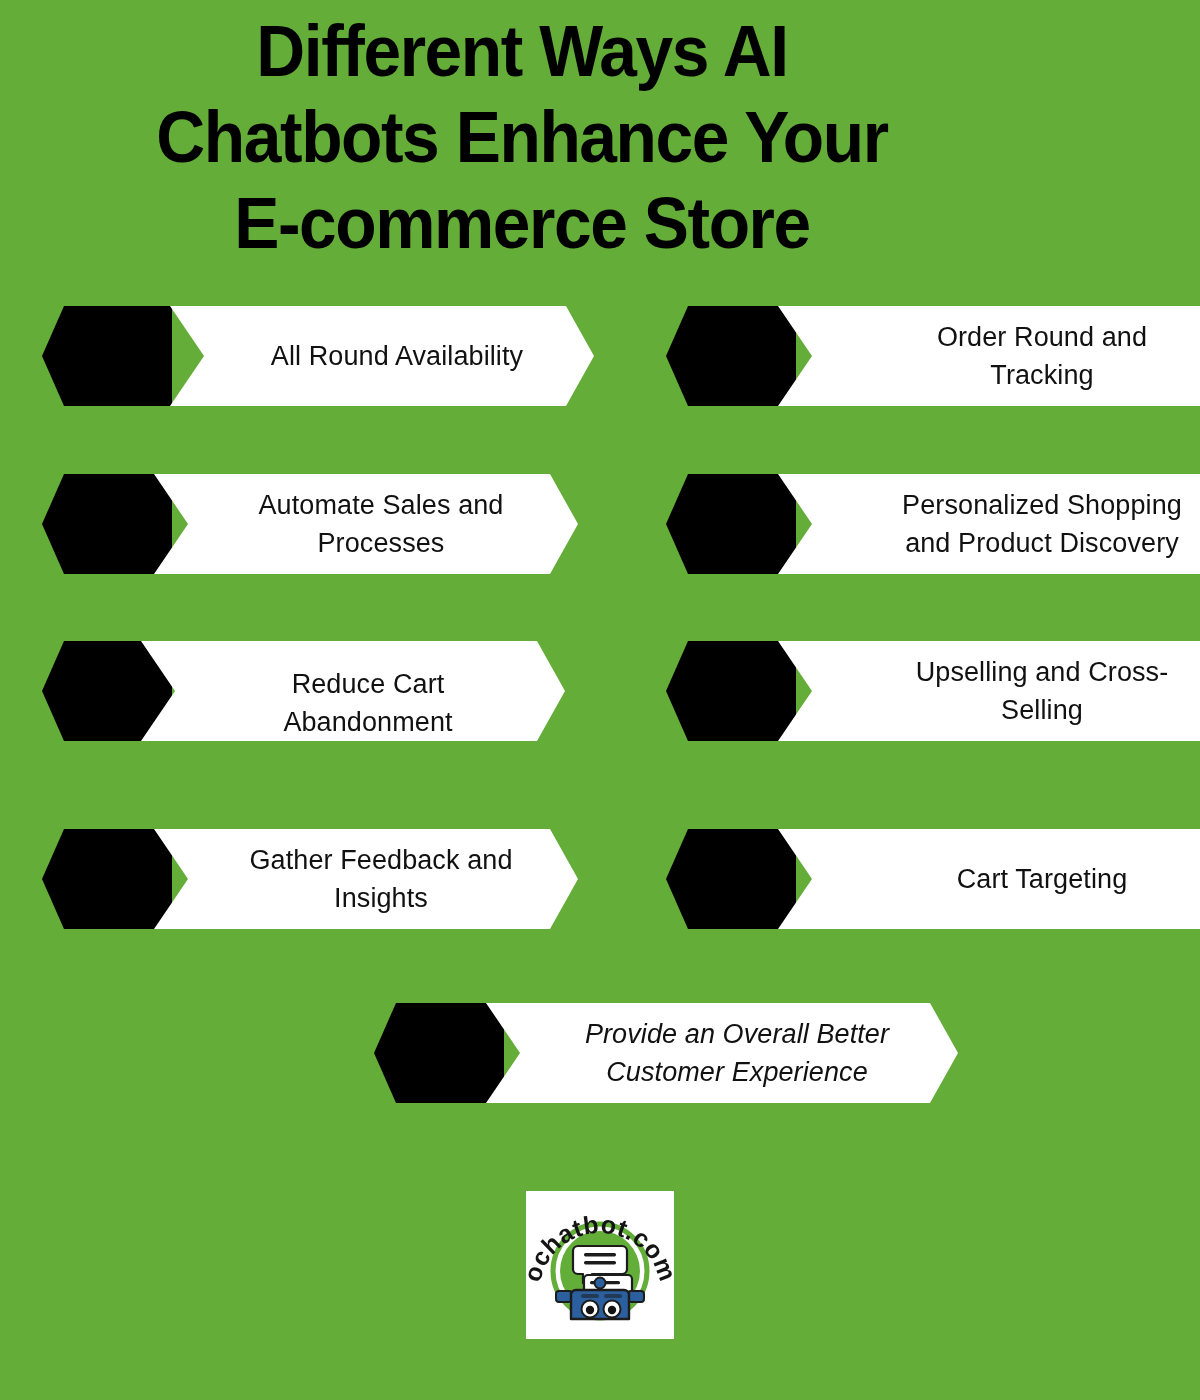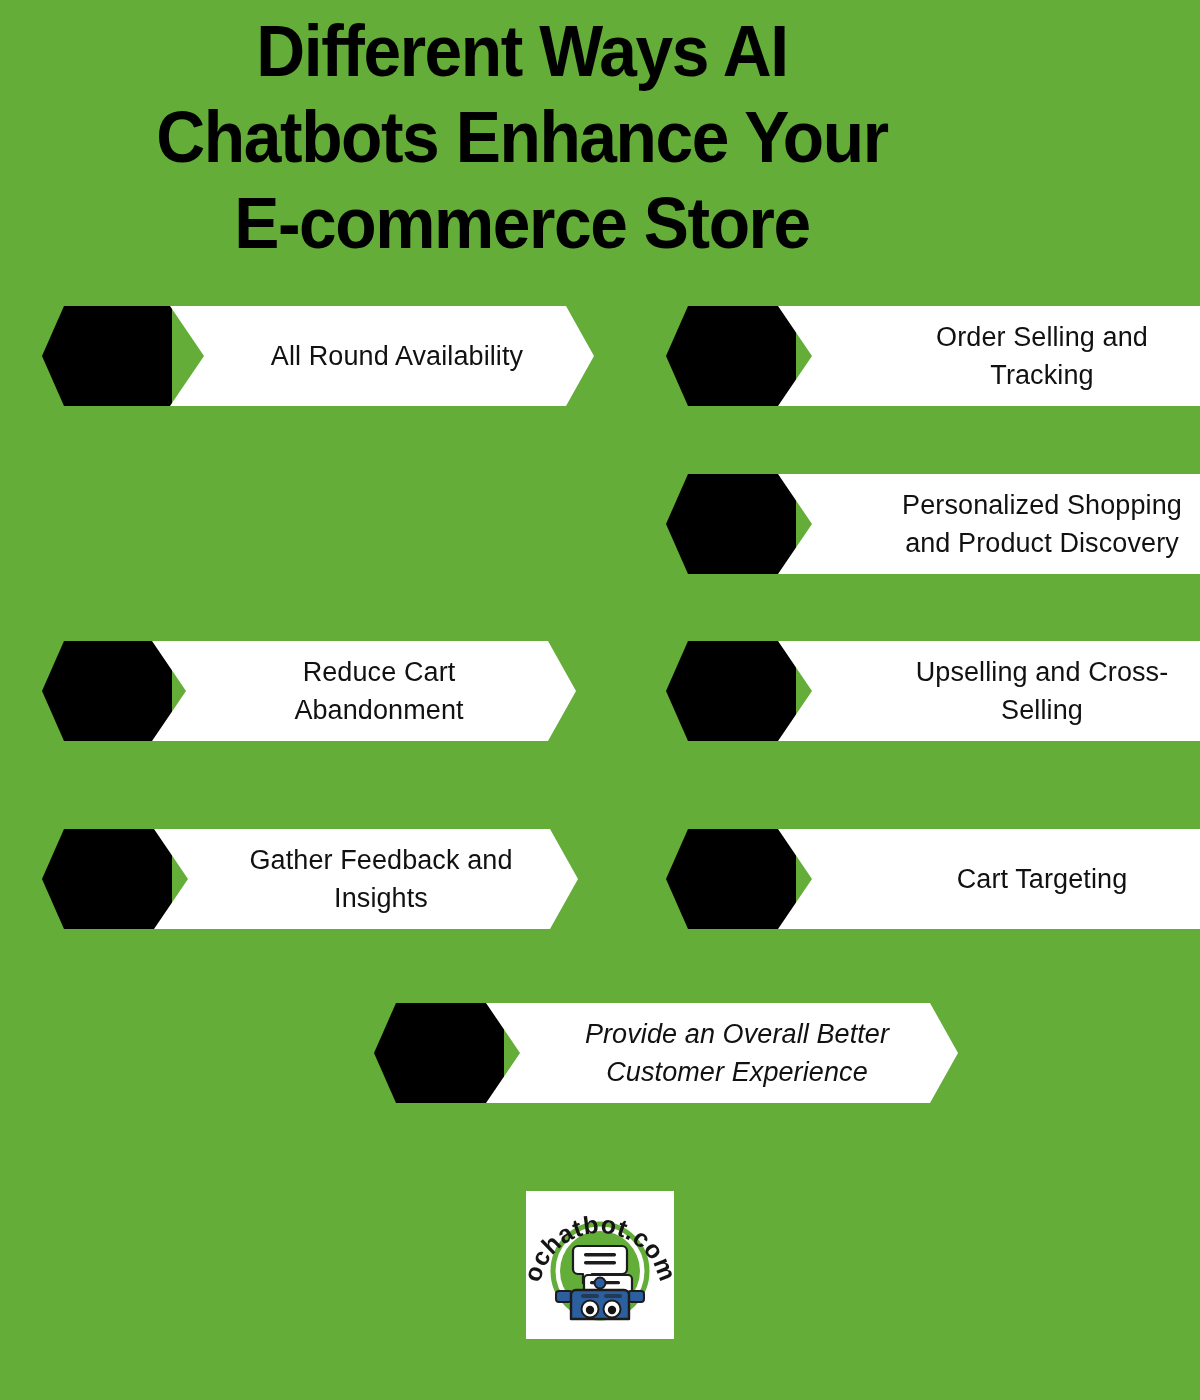--- a/index.html
+++ b/index.html
@@ -108,37 +108,44 @@
   <div class="badge" style="left: 42px; top: 306px; width: 536px;">
     <div class="chev-black"></div>
     <div class="chev-white" style="left: 128px; width: 424px; clip-path: polygon(0px 0px, 396px 0px, 424px 50px, 396px 100px, 0px 100px, 34px 50px);">
       <span class="label">All Round Availability</span>
     </div>
   </div>
 
   <div class="badge" style="left: 666px; top: 306px; width: 610px;">
     <div class="chev-black"></div>
     <div class="chev-white" style="left: 112px; width: 498px; clip-path: polygon(0px 0px, 470px 0px, 498px 50px, 470px 100px, 0px 100px, 34px 50px);">
-      <span class="label">Order Selling and
+      <span class="label">Order Round and
 Tracking</span>
     </div>
   </div>
 
+  <div class="badge" style="left: 42px; top: 474px; width: 536px;">
+    <div class="chev-black"></div>
+    <div class="chev-white" style="left: 112px; width: 424px; clip-path: polygon(0px 0px, 396px 0px, 424px 50px, 396px 100px, 0px 100px, 34px 50px);">
+      <span class="label">Automate Sales and
+Processes</span>
+    </div>
+  </div>
 
   <div class="badge" style="left: 666px; top: 474px; width: 610px;">
     <div class="chev-black"></div>
     <div class="chev-white" style="left: 112px; width: 498px; clip-path: polygon(0px 0px, 470px 0px, 498px 50px, 470px 100px, 0px 100px, 34px 50px);">
       <span class="label">Personalized Shopping
 and Product Discovery</span>
     </div>
   </div>
 
   <div class="badge" style="left: 42px; top: 641px; width: 536px;">
     <div class="chev-black"></div>
-    <div class="chev-white" style="left: 110px; width: 424px; clip-path: polygon(0px 0px, 396px 0px, 424px 50px, 396px 100px, 0px 100px, 34px 50px);">
+    <div class="chev-white" style="left: 99px; width: 424px; clip-path: polygon(0px 0px, 396px 0px, 424px 50px, 396px 100px, 0px 100px, 34px 50px); align-items: flex-end;">
       <span class="label">Reduce Cart
 Abandonment</span>
     </div>
   </div>
 
   <div class="badge" style="left: 666px; top: 641px; width: 610px;">
     <div class="chev-black"></div>
     <div class="chev-white" style="left: 112px; width: 498px; clip-path: polygon(0px 0px, 470px 0px, 498px 50px, 470px 100px, 0px 100px, 34px 50px);">
       <span class="label">Upselling and Cross-
 Selling</span>

